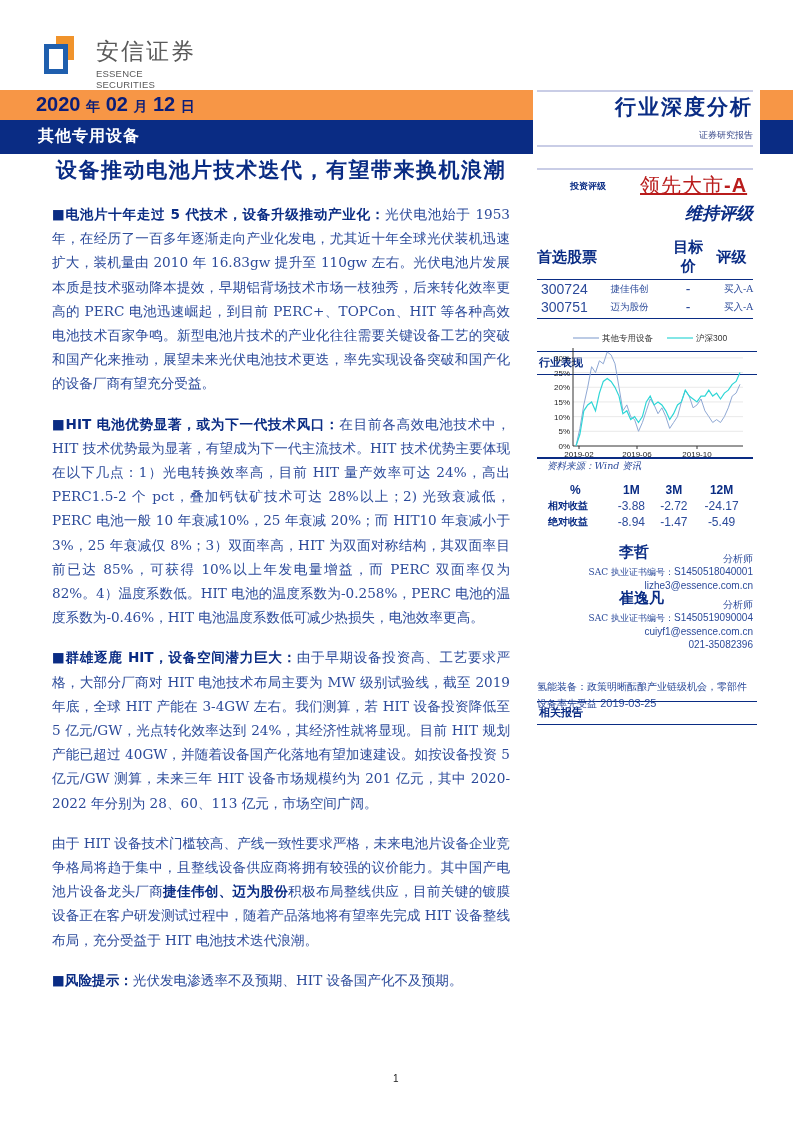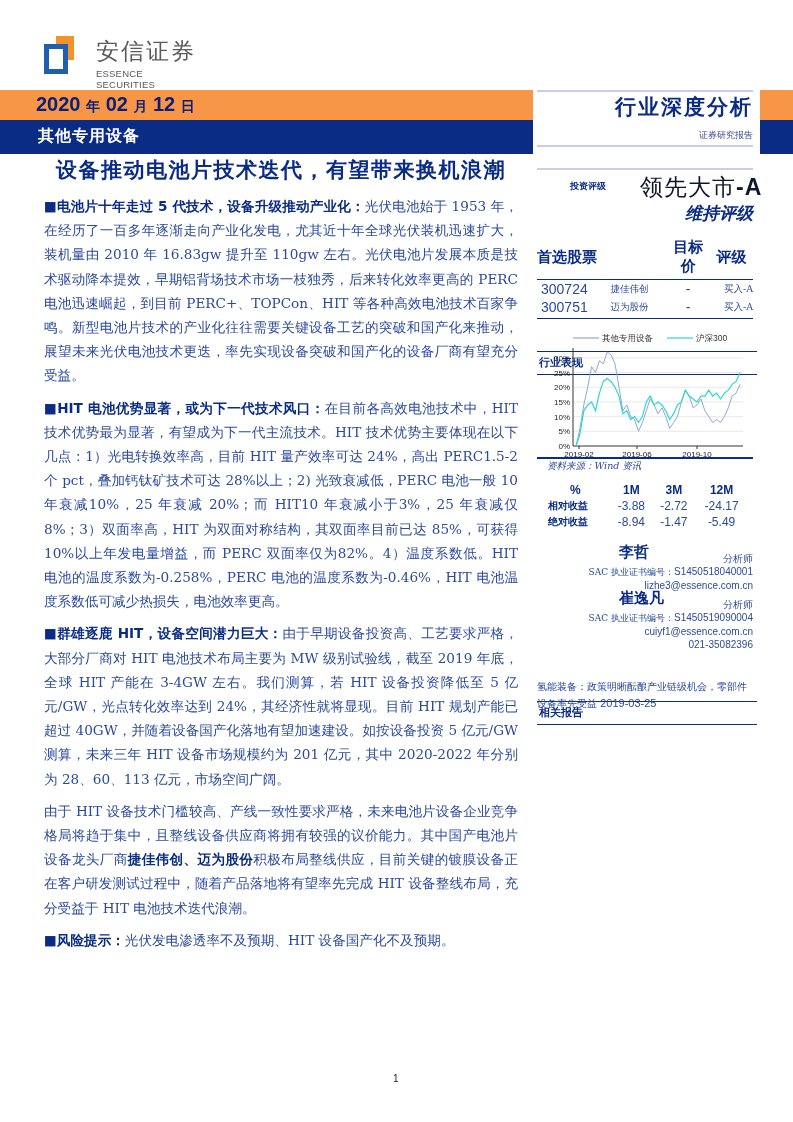--- a/index.html
+++ b/index.html
@@ -26,26 +26,26 @@
   .right-line { left: 537px; width: 216px; height: 2px; background: #c9cde6; }
   .report-type { left: 537px; width: 216px; top: 93px; text-align: right; font-family: "DejaVu Sans", sans-serif;
                  font-size: 21px; font-weight: bold; color: #0a2c84; letter-spacing: 2px; }
   .report-sub { left: 537px; width: 216px; top: 129px; text-align: right; font-size: 9px; color: #3a4a8a; }
   
   .main-title { left: 36px; top: 156px; font-family: "DejaVu Sans", sans-serif; font-weight: bold;
                 font-size: 21px; color: #0a2c84; letter-spacing: 1.5px; margin-left: 20px; }
   
   .body-text { left: 36px; top: 186px; width: 490px; font-size: 13.6px; line-height: 24.2px;
                text-align: justify; color: #2b4a9a; }
-  .body-text p { margin: 8px; }
+  .body-text p { margin: 16px; }
   .bul { color: #0a2c84; font-family: "DejaVu Sans", sans-serif; font-weight: bold; }
   .hl { color: #0a2c84; font-family: "DejaVu Sans", sans-serif; font-weight: bold; }
   
   .rating-label { left: 570px; top: 180px; font-size: 9px; font-weight: bold; color: #0a2c84; }
-  .rating { left: 640px; top: 172px; font-family: "DejaVu Sans", sans-serif; font-size: 23px; color: #0f172a; letter-spacing: 1px; }
+  .rating { left: 640px; top: 172px; font-family: "DejaVu Sans", sans-serif; font-size: 20px; color: #b91c1c; letter-spacing: 1px; text-decoration: underline; }
   .rating-a { font-family: "Liberation Sans", sans-serif; font-weight: bold; }
   .rating-keep { left: 640px; top: 202px; width: 113px; text-align: right; font-family: "DejaVu Sans", sans-serif;
                  font-size: 17px; font-weight: bold; font-style: italic; color: #0a2c84; }
   .stock-table { left: 537px; top: 236px; width: 216px; font-size: 10px; border-collapse: collapse; }
   .stock-table th { font-size: 15px; font-weight: bold; color: #0a2c84; text-align: left; padding: 2px 0 3px 0;
                     border-bottom: 1.5px solid #0a2c84; }
   .stock-table td { font-family: "Liberation Sans", sans-serif; color: #2b4a9a; padding: 1px 0; font-size: 14px; }
   .stock-table td.cn { font-family: "DejaVu Serif", serif; font-size: 9.5px; }
   .stock-table tr.last td { border-bottom: 1.5px solid #0a2c84; padding-bottom: 3px; }
   .sec-head { left: 537px; width: 216px; font-family: "DejaVu Sans", sans-serif; font-weight: bold; font-size: 11px; color: #0a2c84;

